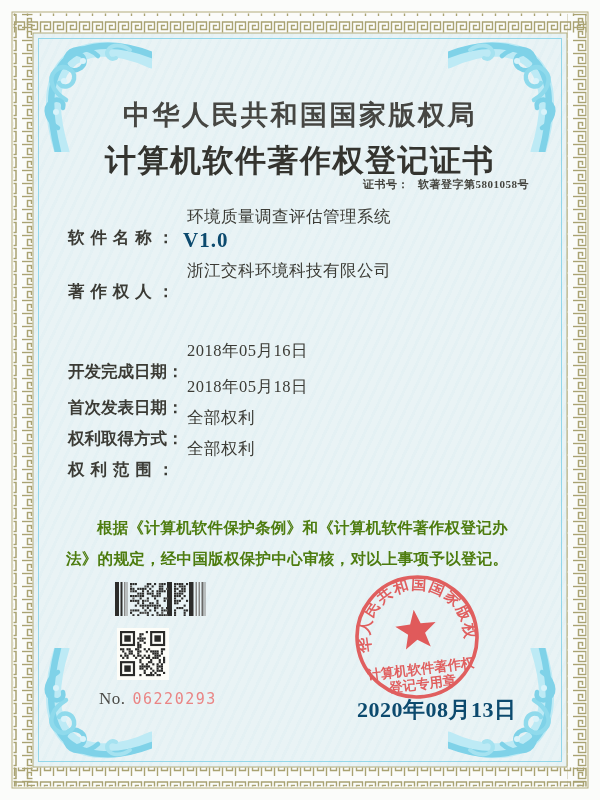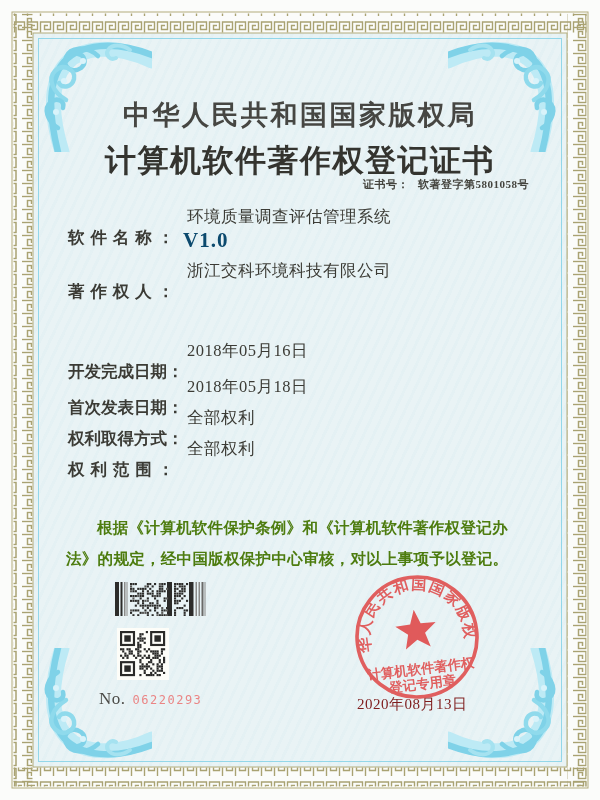--- a/index.html
+++ b/index.html
@@ -34,24 +34,24 @@
 
   .watermark{position:absolute;left:72px;top:176px;width:60px;height:64px;border:2px solid rgba(148,202,216,0.30);
              border-radius:10px;z-index:3;}
   .watermark .wm-ring{position:absolute;left:14px;top:6px;width:28px;height:28px;border:3px solid rgba(148,202,216,0.30);border-radius:50%;}
   .watermark .wm-text{position:absolute;left:0;bottom:3px;width:100%;text-align:center;
              font-size:11px;font-weight:700;letter-spacing:2px;color:rgba(148,202,216,0.40);font-family:"Liberation Sans",sans-serif;}
   #barcode{position:absolute;left:115px;top:582px;}
   #qr{position:absolute;left:117px;top:628px;}
 
   .serial{position:absolute;left:99px;top:689px;font-size:17px;color:#4c4c48;letter-spacing:0.5px;}
-  .serial .num{color:#ea8585;font-family:"DejaVu Sans Mono","Liberation Mono",monospace;font-size:12px;letter-spacing:1.5px;margin-left:7px;}
+  .serial .num{color:#ea8585;font-family:"DejaVu Sans Mono","Liberation Mono",monospace;font-size:15px;letter-spacing:1.5px;margin-left:7px;}
 
   .seal-wrap{position:absolute;left:353px;top:573px;width:128px;height:128px;z-index:5;opacity:0.92;}
-  .issue-date{position:absolute;left:357px;top:695px;font-size:15px;font-weight:400;color:#7f1d1d;letter-spacing:0.5px;z-index:4;}
+  .issue-date{position:absolute;left:357px;top:695px;font-size:22px;font-weight:700;color:#0c4a6e;letter-spacing:0.5px;z-index:4;}
 </style>
 </head>
 <body>
 
 <div class="page">
 
   <div class="paper"></div>
 
   <svg class="frame-svg" width="600" height="800" aria-hidden="true">
     <defs>

